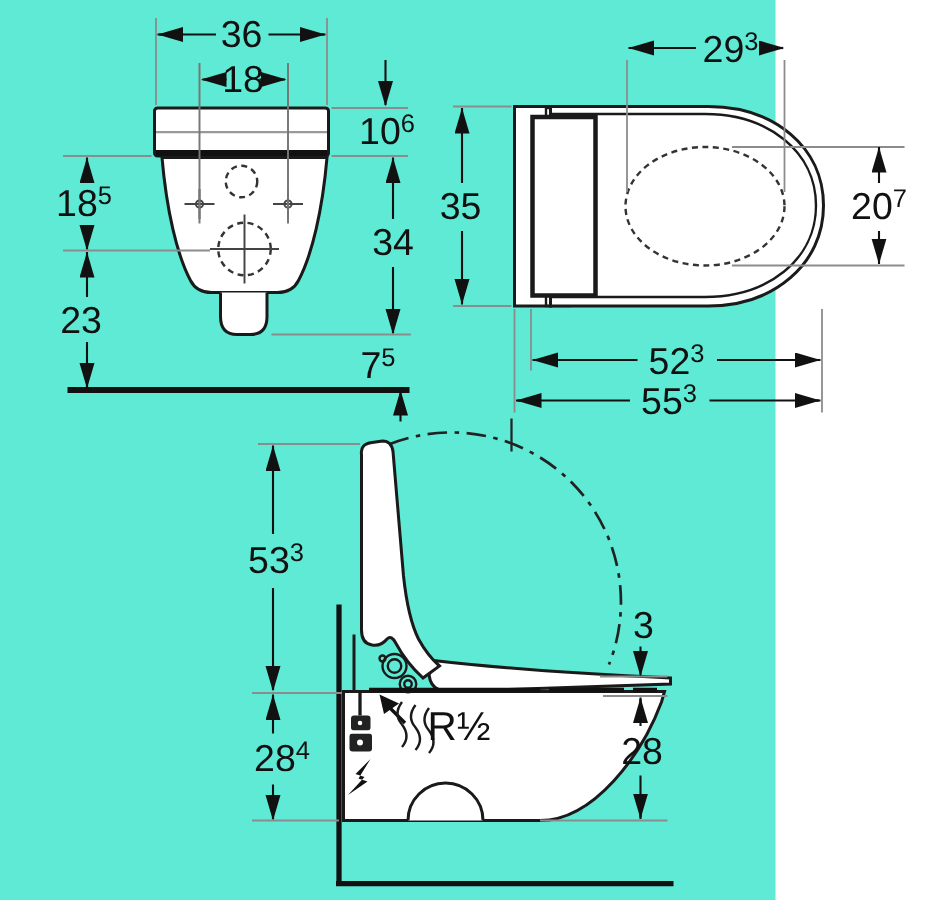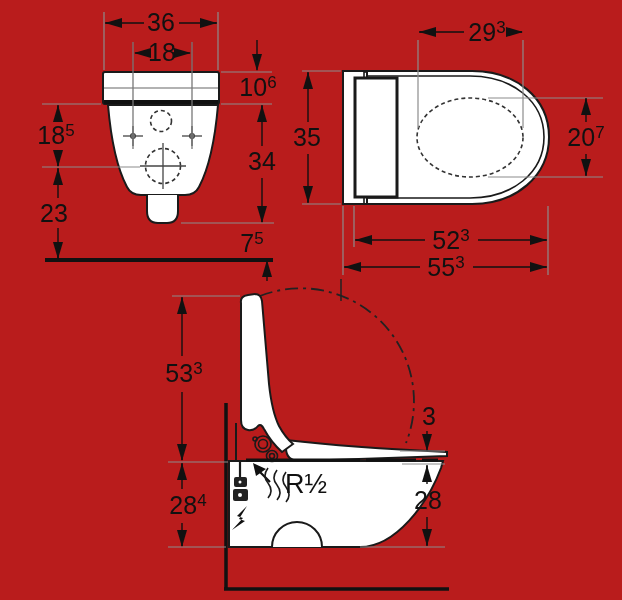--- a/index.html
+++ b/index.html
@@ -1,16 +1,16 @@
 <!DOCTYPE html>
 <html><head>
 <meta charset="utf-8">
 <style>
   html,body{margin:0;padding:0;background:#ffffff;}
-  .stage{width:622px;height:600px;position:relative;background:#b91c1c;text-align:center;}
+  .stage{width:517px;height:600px;position:relative;background:#5eead4;text-align:center;}
   svg{display:block;}
   .lbl{font-family:"Liberation Sans","DejaVu Sans",sans-serif;font-size:25px;fill:#111;text-anchor:middle;}
   .sup{font-size:17px;}
   .rlbl{font-family:"Liberation Sans","DejaVu Sans",sans-serif;font-size:27px;fill:#111;text-anchor:middle;}
   .ext{stroke:#8c8c8c;stroke-width:1.2;fill:none;}
   .ext2{stroke:#777;stroke-width:1.3;fill:none;}
   .dim{stroke:#111;stroke-width:1.4;fill:none;}
   .out{stroke:#1a1a1a;stroke-width:2;fill:#ffffff;}
   .outn{stroke:#1a1a1a;stroke-width:2;fill:none;}
   .thin{stroke:#1a1a1a;stroke-width:1.6;fill:none;}

